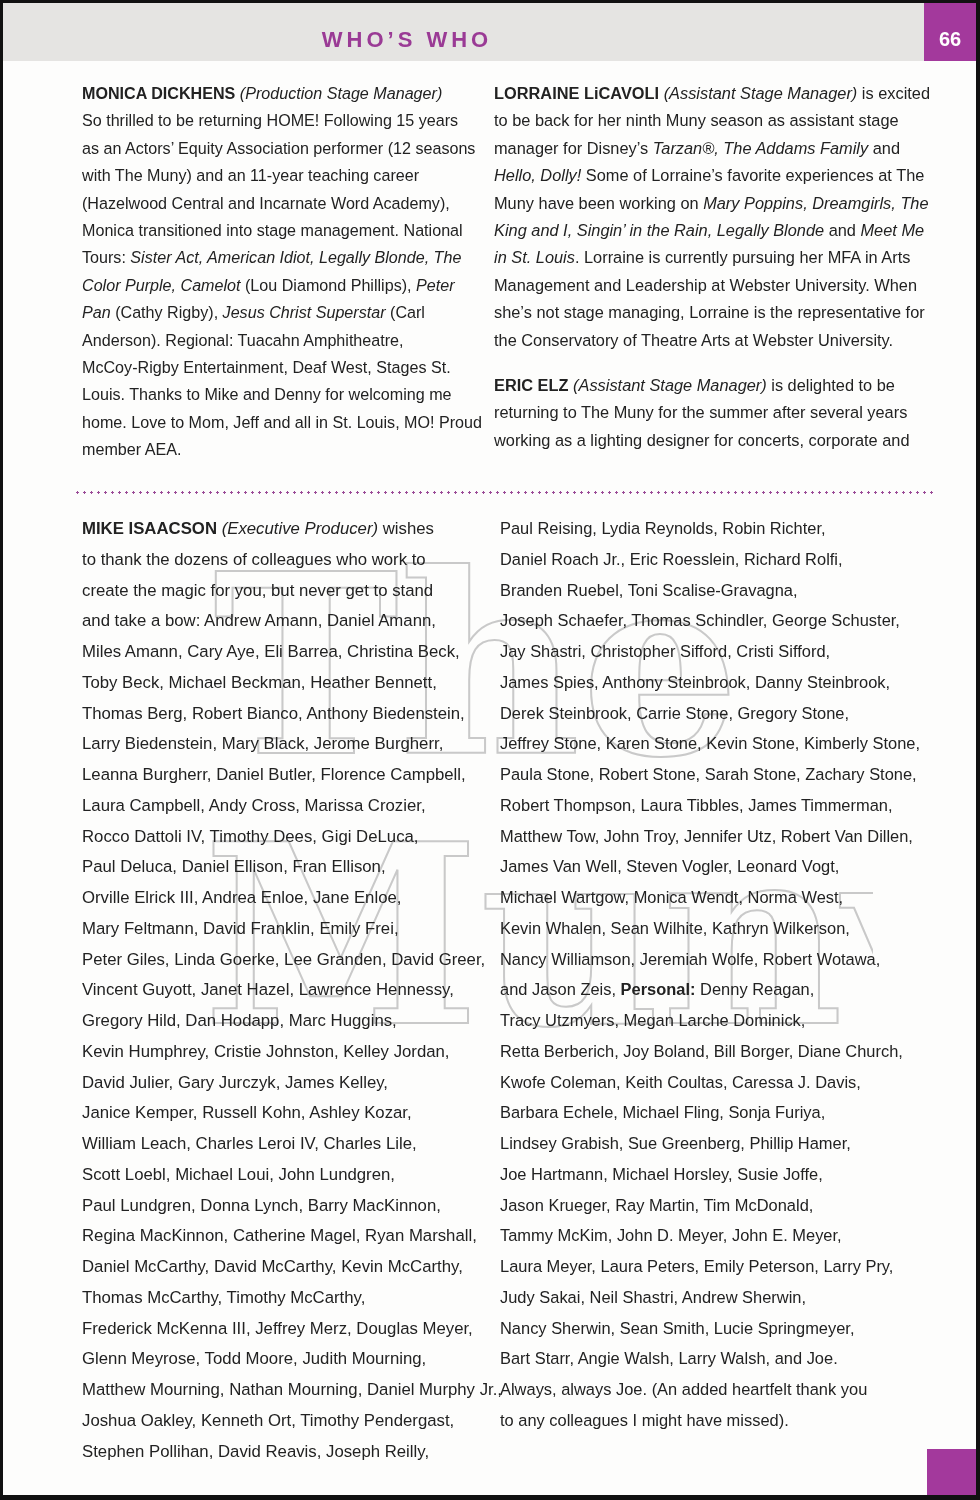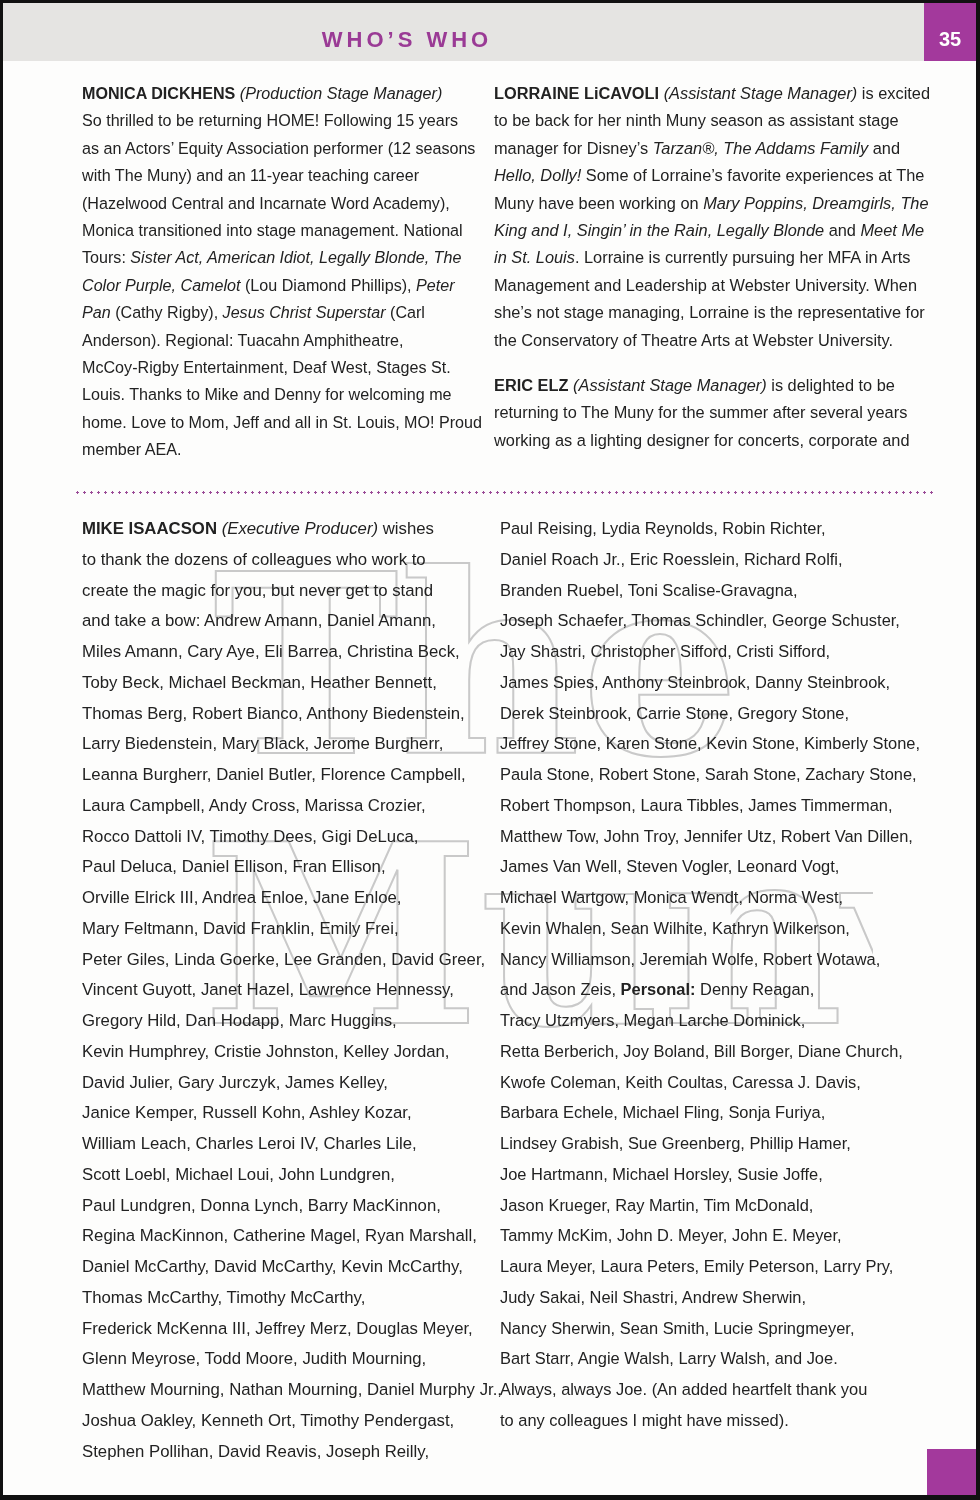--- a/index.html
+++ b/index.html
@@ -57,21 +57,21 @@
     font-family: "DejaVu Serif", serif; font-weight: bold;
   }
 </style>
 </head>
 <body>
 
 <div class="page">
 
   <div class="header-band"></div>
   <div class="header-title">WHO’S WHO</div>
-  <div class="page-tab">35</div>
+  <div class="page-tab">66</div>
   <div class="page-tab-bottom"></div>
 
   <svg class="watermark" viewBox="0 0 680 520">
     <text x="20" y="230" font-size="250">The</text>
     <text x="10" y="500" font-size="250">Muny</text>
   </svg>
 
   <div class="col top-left" style="transform: scaleX(0.937386); width: 426.719px;">
     <span class="line" style="display: block;">
       <span class="name">MONICA DICKHENS</span>

